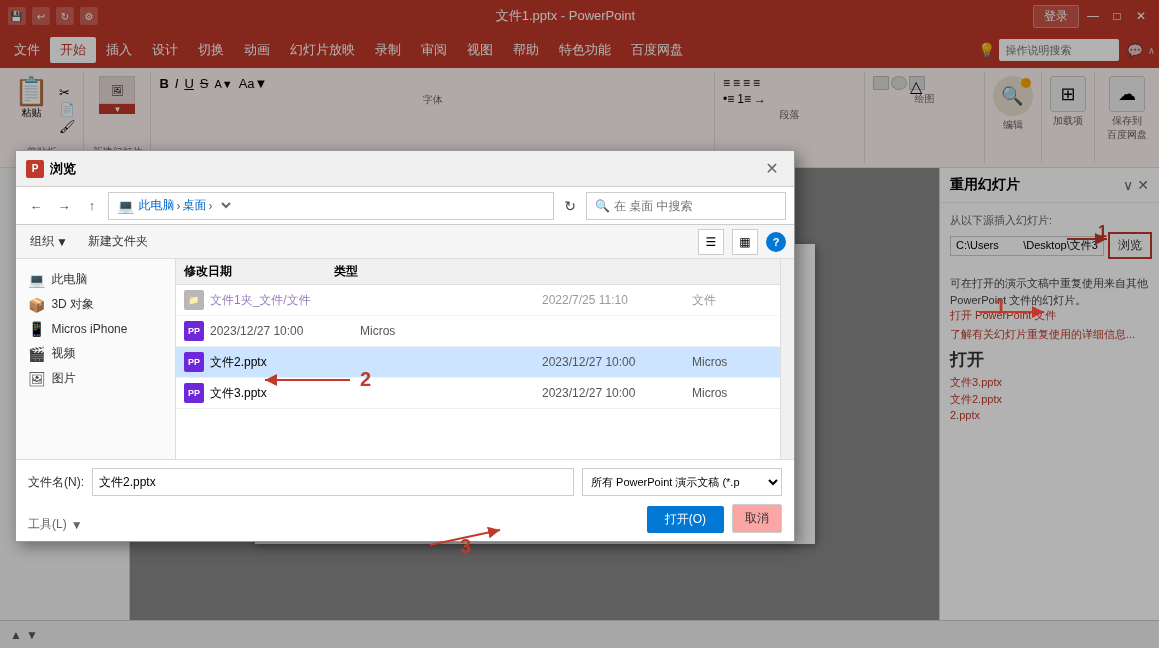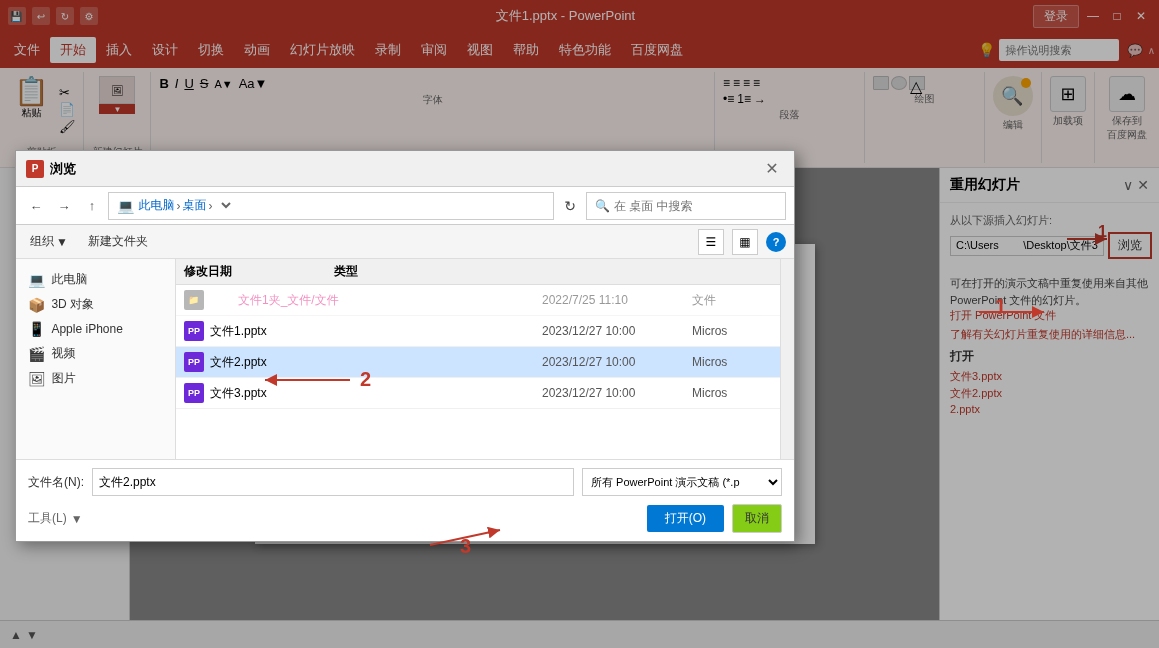--- a/index.html
+++ b/index.html
@@ -84,21 +84,21 @@
       border: 2px solid #c0392b;
       background: white;
       padding: 3px 8px;
       font-size: 12px;
       cursor: pointer;
       color: #333;
       white-space: nowrap;
     }
     .desc-text { font-size: 11px; color: #444; line-height: 1.5; }
     .link-text { color: #c0392b; font-size: 11px; cursor: pointer; display: block; margin-bottom: 4px; text-decoration: none; }
-    .open-label { font-size: 12px; color: #333; font-weight: bold; margin-top: 6px; margin-bottom: 4px; }
+    .open-label { font-size: 17px; color: #333; font-weight: bold; margin-top: 6px; margin-bottom: 4px; }
     .open-link { color: #c0392b; font-size: 11px; cursor: pointer; display: block; margin-bottom: 2px; }
 
     
     .dialog-overlay {
       position: absolute;
       top: 0; left: 0; right: 0; bottom: 0;
       background: rgba(0,0,0,0.3);
       z-index: 100;
     }
 
@@ -252,35 +252,35 @@
       width: 200px;
       height: 28px;
       border: 1px solid #ccc;
       padding: 0 4px;
       font-size: 11px;
       background: white;
       cursor: pointer;
     }
     .action-row {
       display: flex;
-      align-items: center;
+      align-items: flex-end;
       justify-content: flex-end;
       gap: 8px;
     }
     .open-btn {
       background: #0078d4;
       color: white;
       border: none;
       padding: 5px 18px;
       font-size: 12px;
       cursor: pointer;
       border-radius: 2px;
     }
     .cancel-btn {
-      background: #84cc16;
+      background: #fca5a5;
       color: #333;
       border: 1px solid #ccc;
       padding: 5px 12px;
       font-size: 12px;
       cursor: pointer;
       border-radius: 2px;
     }
 
     
     .statusbar {
@@ -526,48 +526,47 @@
         <div class="sidebar-item">
           <span class="sidebar-icon">💻</span>
           <span>此电脑</span>
         </div>
         <div class="sidebar-item">
           <span class="sidebar-icon">📦</span>
           <span>3D 对象</span>
         </div>
         <div class="sidebar-item">
           <span class="sidebar-icon">📱</span>
-          <span>Apple iPhone</span>
+          <span>Micros iPhone</span>
         </div>
         <div class="sidebar-item">
           <span class="sidebar-icon">🎬</span>
           <span>视频</span>
         </div>
         <div class="sidebar-item">
           <span class="sidebar-icon">🖼</span>
           <span>图片</span>
         </div>
       </div>
 
       <div class="file-list">
         <div class="file-list-header">
           <span class="col-date">修改日期</span>
           <span class="col-type">类型</span>
         </div>
 
         <div class="file-row" style="opacity:0.6;">
           <div class="file-icon" style="background:#888;">📁</div>
-          <span class="file-name-cell" style="color:#ec4899;margin-left:28px;">文件1夹_文件/文件</span>
+          <span class="file-name-cell" style="color:#4c1d95;">文件1夹_文件/文件</span>
           <span class="file-date">2022/7/25 11:10</span>
           <span class="file-type">文件</span>
         </div>
 
         <div class="file-row">
           <div class="file-icon">PP</div>
-          <span class="file-name-cell">文件1.pptx</span>
           <span class="file-date">2023/12/27 10:00</span>
           <span class="file-type">Micros</span>
         </div>
 
         <div class="file-row selected">
           <div class="file-icon">PP</div>
           <span class="file-name-cell">文件2.pptx</span>
           <span class="file-date">2023/12/27 10:00</span>
           <span class="file-type">Micros</span>
         </div>

